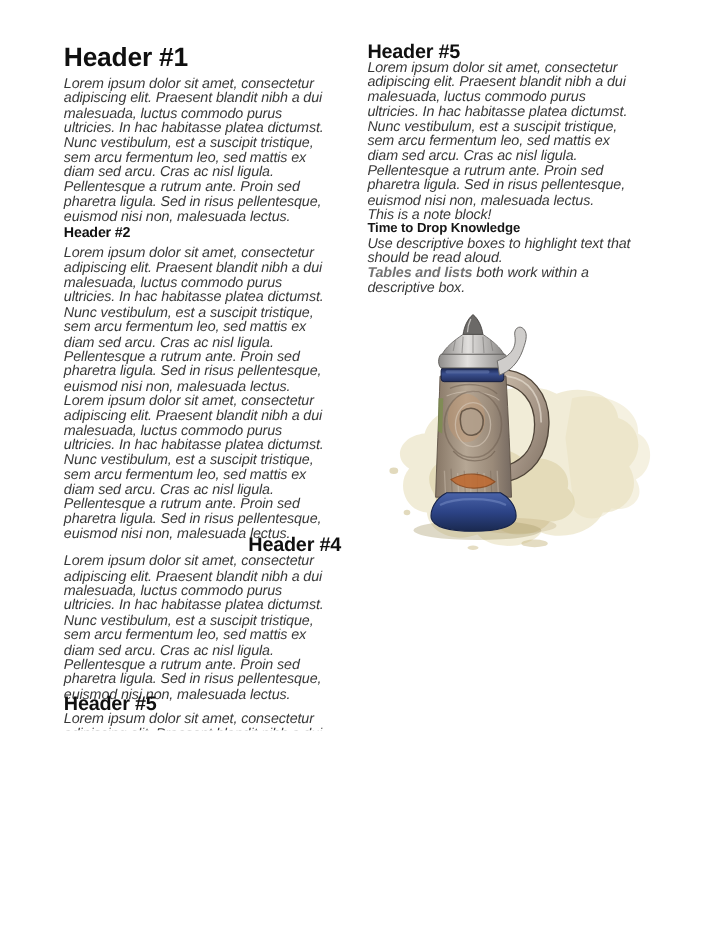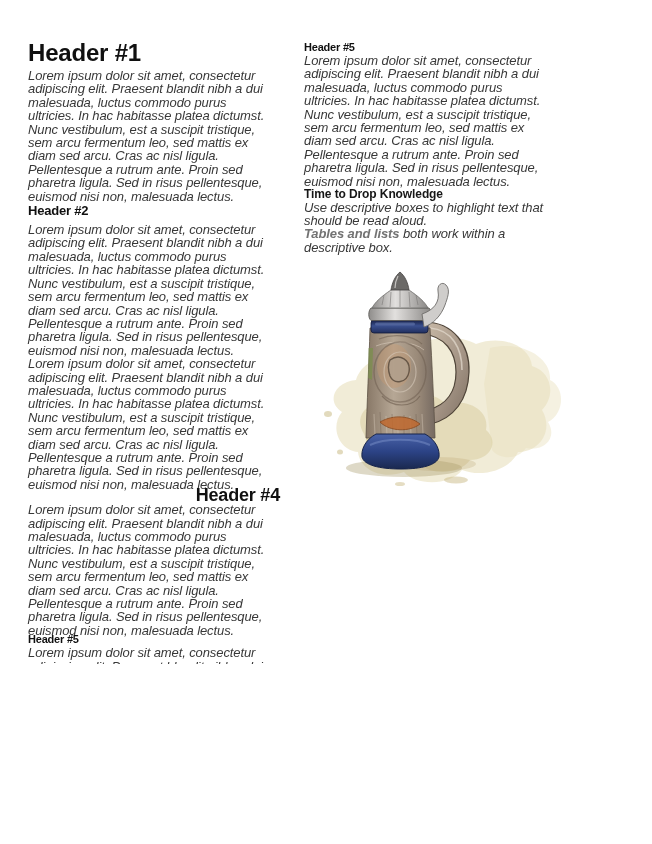--- a/index.html
+++ b/index.html
@@ -5,42 +5,42 @@
   * { margin: 0; padding: 0; box-sizing: border-box; }
   html, body { background: #ffffff; }
   .page {
     position: relative;
     width: 652px;
     height: 664px;
     background: #ffffff;
     font-family: "Liberation Sans", "DejaVu Sans", sans-serif;
     color: #383838;
     display: flex;
-    padding: 40px 20px 0 28px;
+    padding: 40px 20px 0 58px;
     gap: 24px;
     overflow: hidden;
   }
   .col-left  { width: 252px; flex: none; }
   .col-right { width: 270px; flex: none; }
   .col > section:first-child > * { margin-top: 0; }
 
   p.body {
     font-size: 13px;
     line-height: 13.4px;
     letter-spacing: -0.1px;
     white-space: pre;
     color: #383838;
     font-style: italic;
   }
   h1, h2, h3, h4, h5 { color: #101010; font-weight: 700; letter-spacing: -0.2px; }
   h1 { font-size: 24px;   line-height: 26px;   margin: 0 0 3px 0; }
   h2 { font-size: 13px; line-height: 22px;   margin: -3px 0 1px 0; }
   h3 { font-size: 16px;   line-height: 18px;   margin: -4px 0 0 0; }
   h4 { font-size: 18px;   line-height: 16px;   margin: -4px 0 0 0; text-align: right; }
-  h5 { font-size: 11px; line-height: 14px;   margin: -5px 0 0 0; }
+  h5 { font-size: 18px; line-height: 14px;   margin: -5px 0 0 0; }
 
   .mini-title {
     font-size: 12px;
     line-height: 12.5px;
     font-weight: 700;
     color: #161616;
     letter-spacing: -0.1px;
   }
   .mixed strong { color: #737373; }
 
@@ -128,20 +128,21 @@
 ultricies. In hac habitasse platea dictumst.
 Nunc vestibulum, est a suscipit tristique,
 sem arcu fermentum leo, sed mattis ex
 diam sed arcu. Cras ac nisl ligula.
 Pellentesque a rutrum ante. Proin sed
 pharetra ligula. Sed in risus pellentesque,
 euismod nisi non, malesuada lectus.</p>
     </section>
 
     <div>
+      <p class="body">This is a note block!</p>
     </div>
 
     <div>
       <div class="mini-title">Time to Drop Knowledge</div>
       <p class="body">Use descriptive boxes to highlight text that
 should be read aloud.</p>
       <p class="body mixed"><strong>Tables and lists</strong><span> both work within a
 descriptive box.</span></p>
     </div>
 

